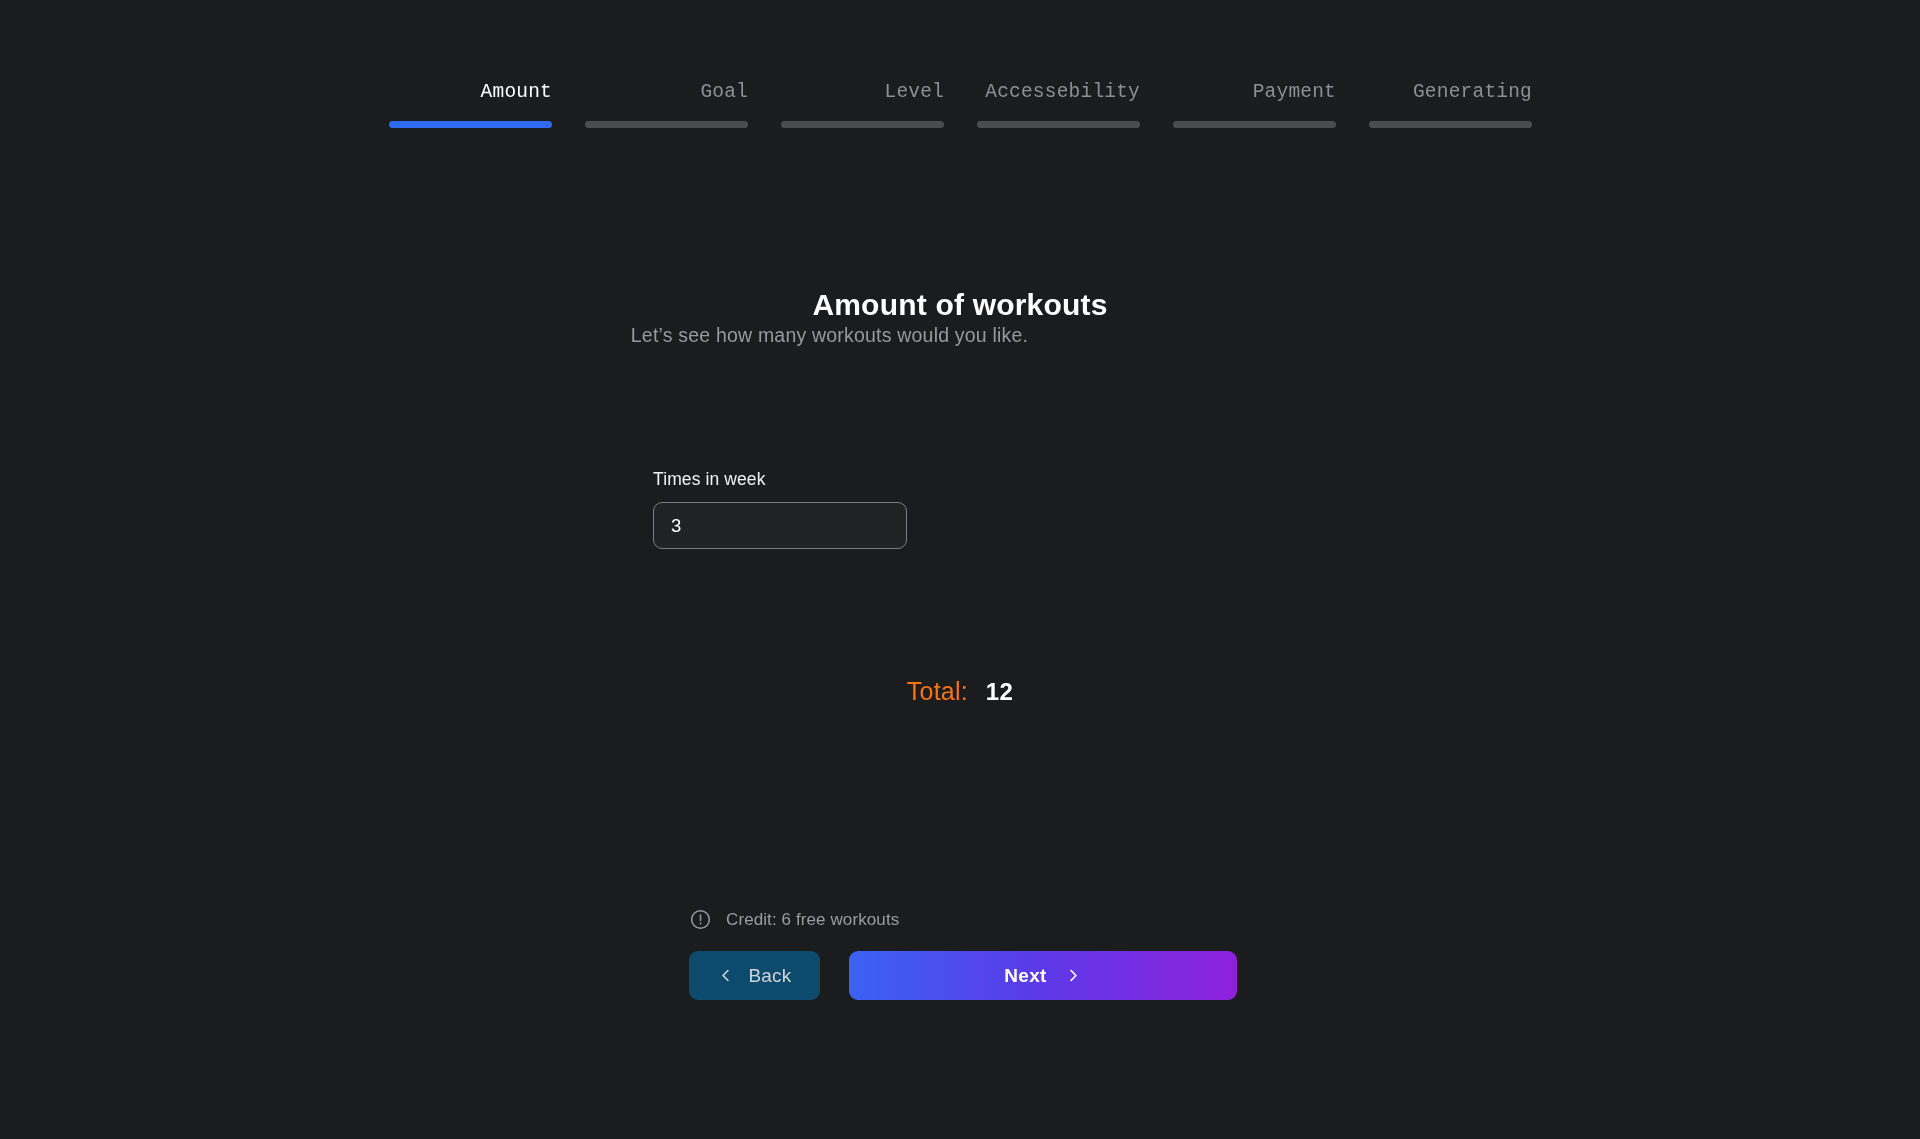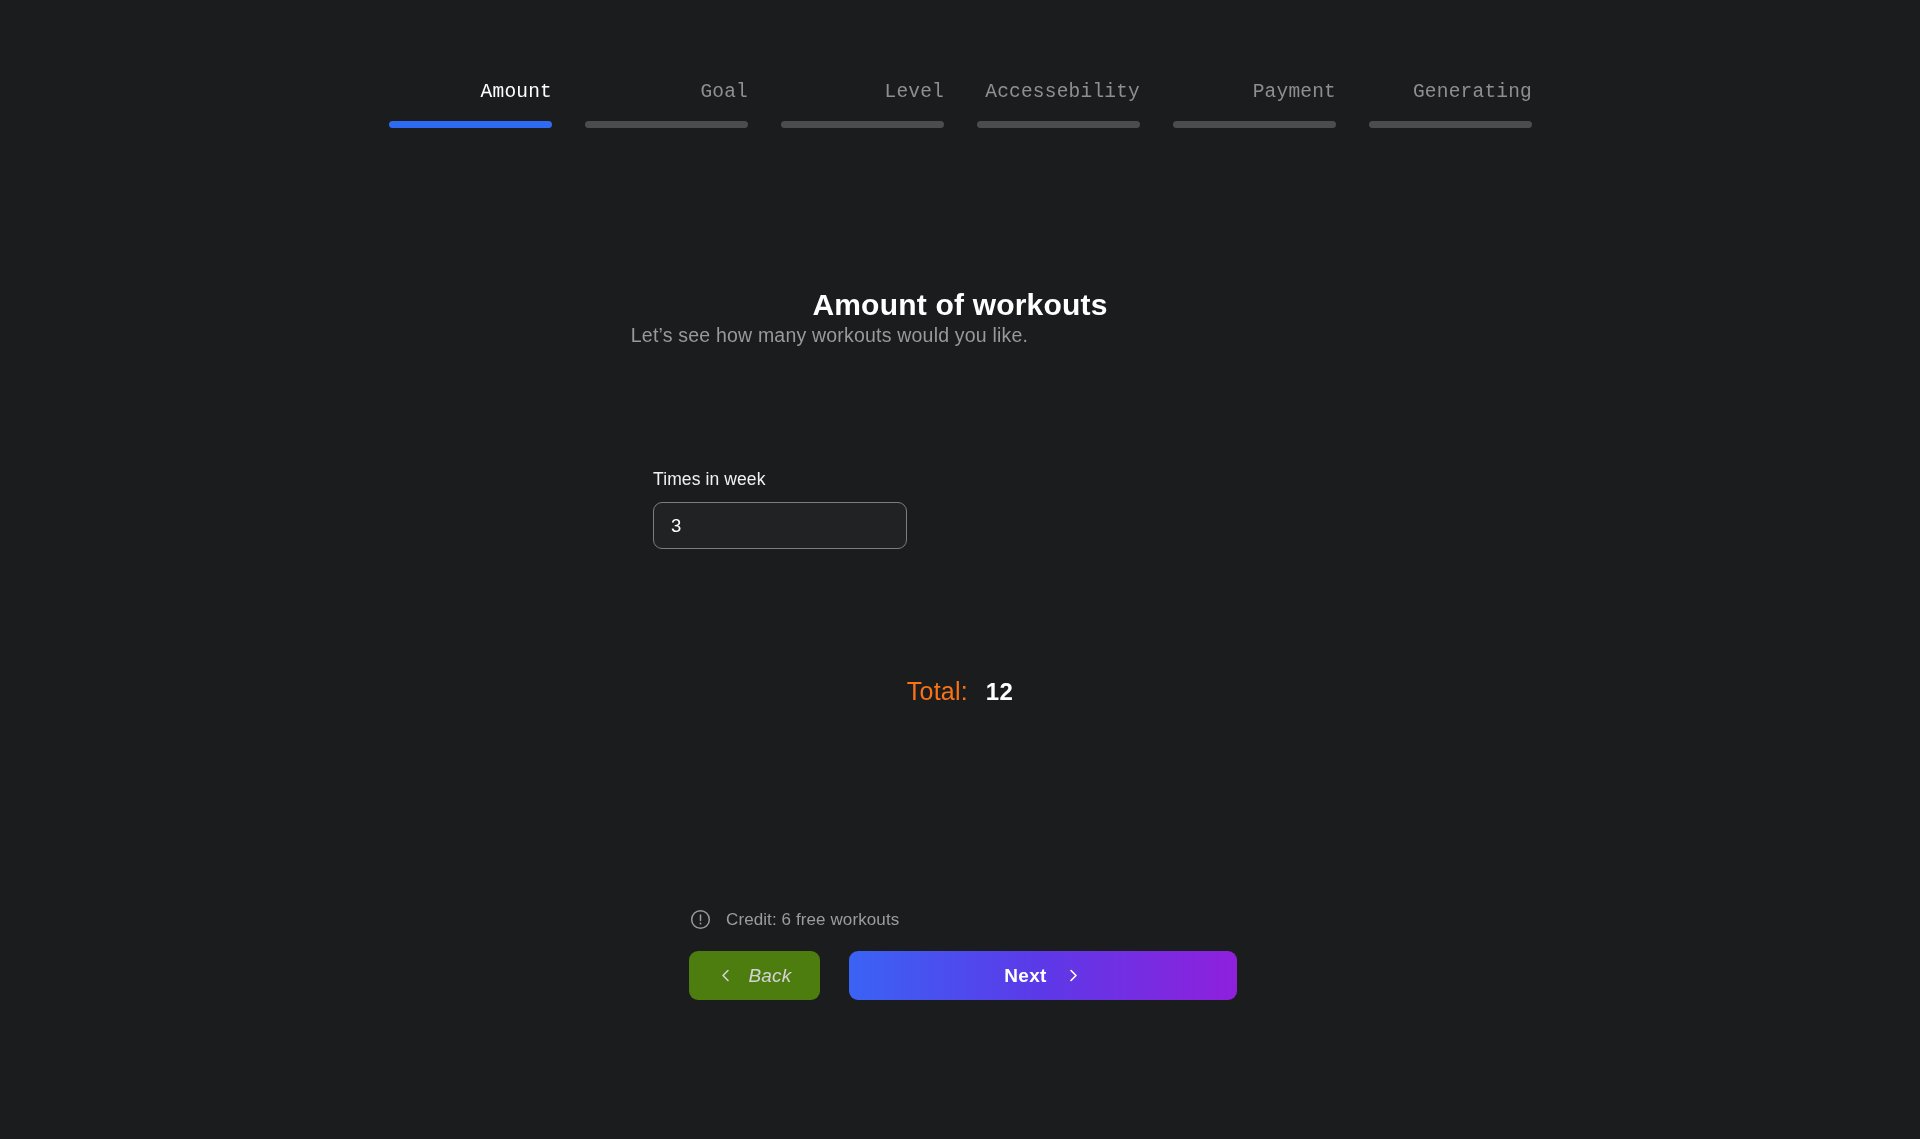--- a/index.html
+++ b/index.html
@@ -193,26 +193,25 @@
     display: flex;
     align-items: center;
     justify-content: center;
     font-family: "Liberation Sans", sans-serif;
     border-radius: 9px;
     height: 49px;
   }
 
   .btn-back {
     width: 131px;
-    background: #4d7c0f;
+    background: #0c4a6e;
     color: #d3d4d6;
     font-size: 19px;
     gap: 14px;
     letter-spacing: 0.2px;
-    font-style: italic;
   }
 
   .btn-next {
     width: 388px;
     background: linear-gradient(to right, #3a63f4 0%, #5b3ae8 48%, #8f20dc 100%);
     color: #ffffff;
     font-size: 19px;
     font-weight: bold;
     gap: 18px;
     letter-spacing: 0.3px;

